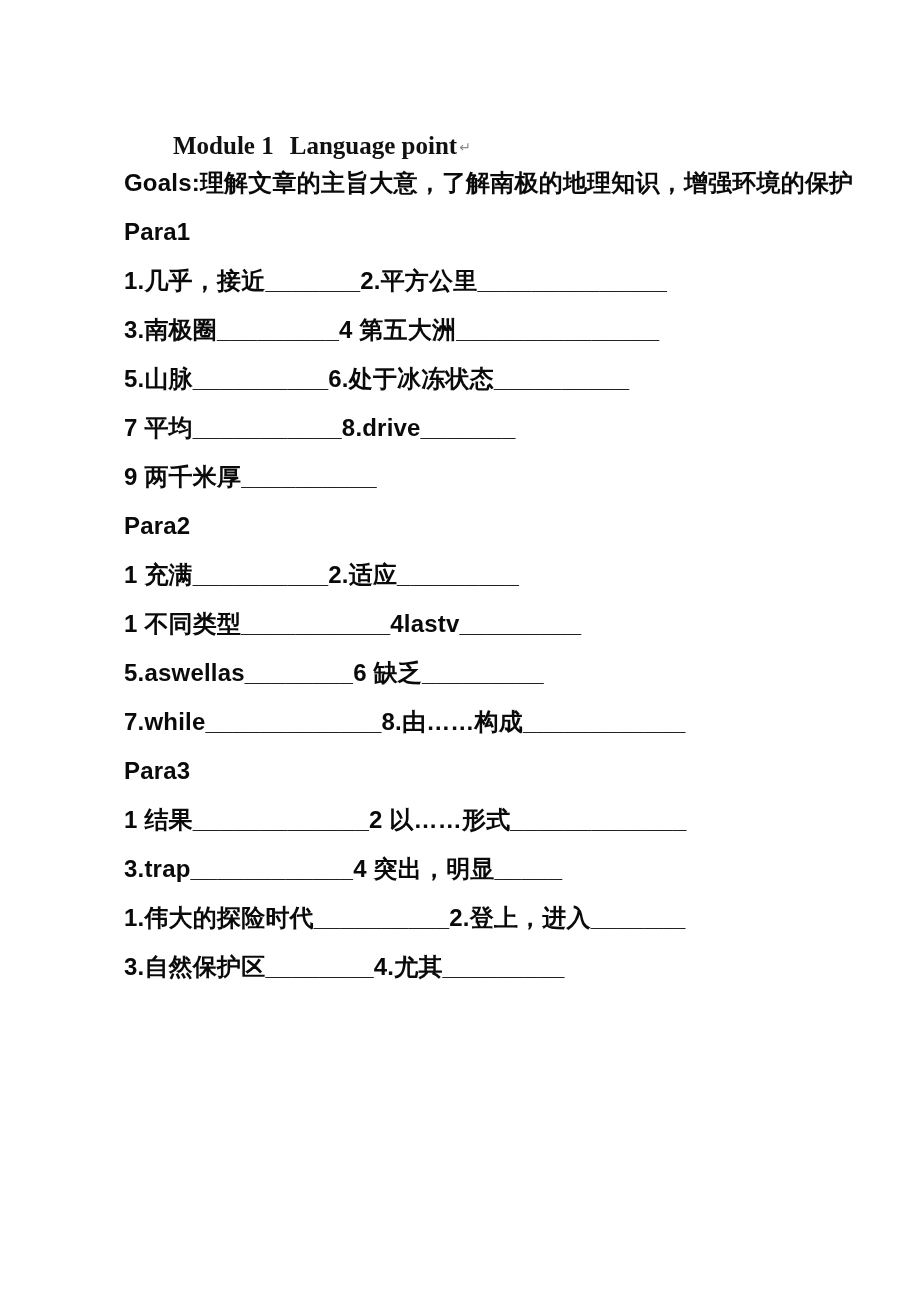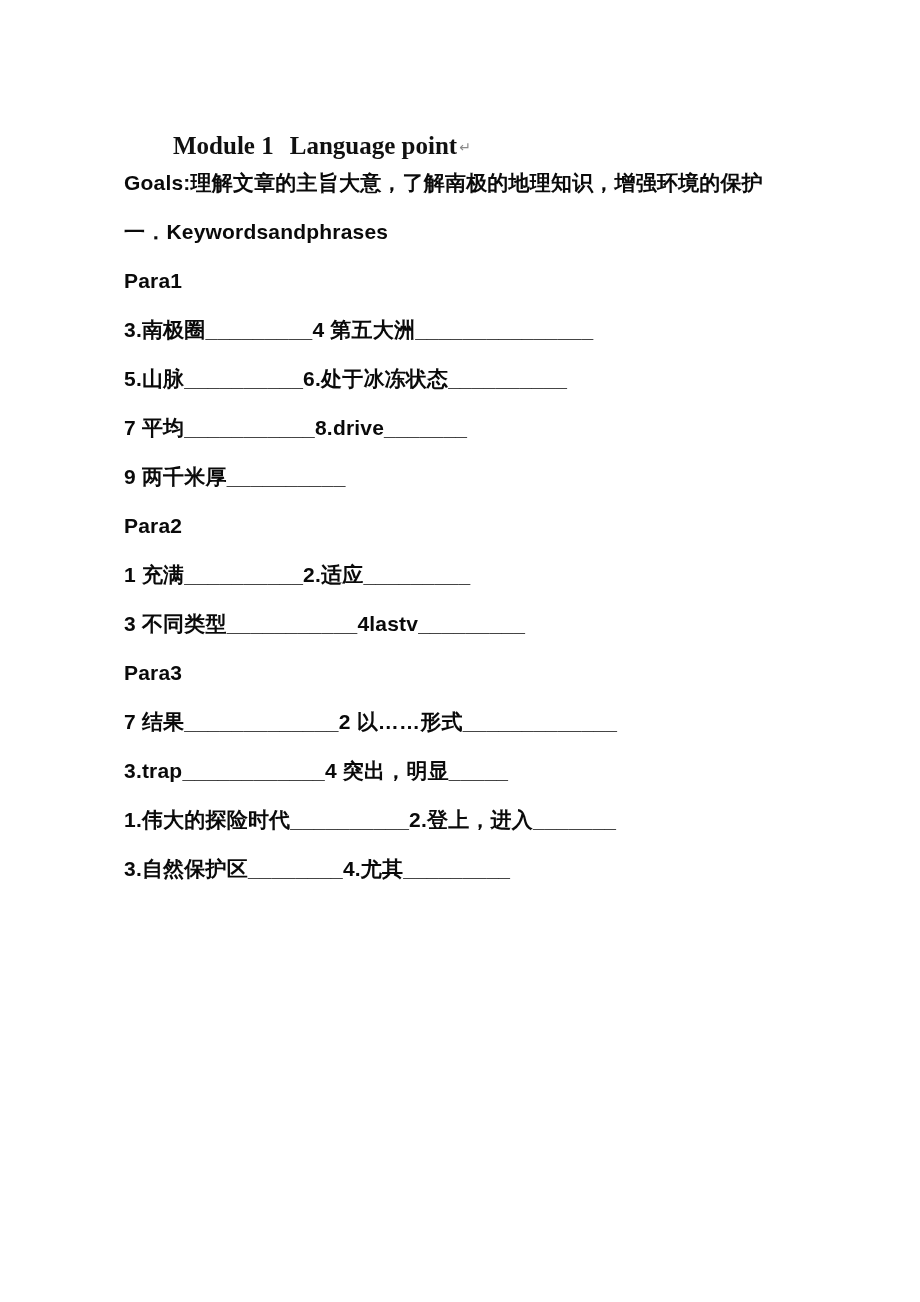--- a/index.html
+++ b/index.html
@@ -34,21 +34,21 @@
     vertical-align: 2px;
     margin-left: 2px;
   }
   .content {
     position: absolute;
     left: 124px;
     top: 158px;
     width: 700px;
     font-family: "Liberation Sans", sans-serif;
     font-weight: 700;
-    font-size: 21px;
+    font-size: 24px;
     color: #0a0a0a;
   }
   .line {
     height: 49px;
     line-height: 49px;
     white-space: pre;
     letter-spacing: 0.2px;
   }
 </style>
 </head>
@@ -56,33 +56,35 @@
 
 <div class="page">
 
   <div class="doc-title">
     <span class="t-part1">Module 1</span><span class="t-part2">Language point</span><span class="para-mark">↵</span>
   </div>
 
   <div class="content">
     <div class="line">Goals:理解文章的主旨大意，了解南极的地理知识，增强环境的保护</div>
 
-    <div class="line">一．Keywordsandphrases</div>
 
     <div class="line">Para1</div>
+    <div class="line">1.几乎，接近_______2.平方公里______________</div>
     <div class="line">3.南极圈_________4 第五大洲_______________</div>
     <div class="line">5.山脉__________6.处于冰冻状态__________</div>
     <div class="line">7 平均___________8.drive_______</div>
     <div class="line">9 两千米厚__________</div>
 
     <div class="line">Para2</div>
     <div class="line">1 充满__________2.适应_________</div>
-    <div class="line">3 不同类型___________4lastv_________</div>
+    <div class="line">1 不同类型___________4lastv_________</div>
+    <div class="line">5.aswellas________6 缺乏_________</div>
+    <div class="line">7.while_____________8.由……构成____________</div>
 
     <div class="line">Para3</div>
-    <div class="line">7 结果_____________2 以……形式_____________</div>
+    <div class="line">1 结果_____________2 以……形式_____________</div>
     <div class="line">3.trap____________4 突出，明显_____</div>
 
     <div class="line">1.伟大的探险时代__________2.登上，进入_______</div>
     <div class="line">3.自然保护区________4.尤其_________</div>
   </div>
 
 </div>
 
 </body></html>

